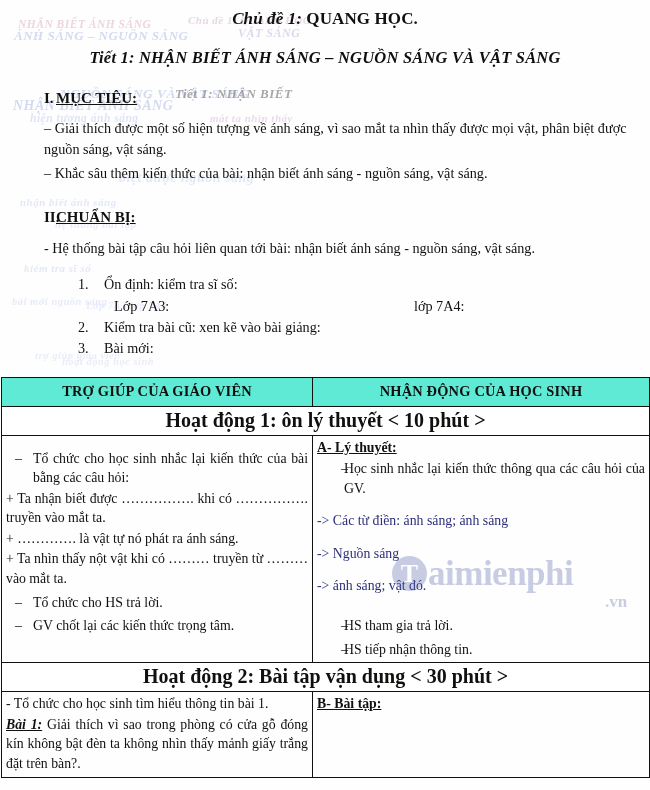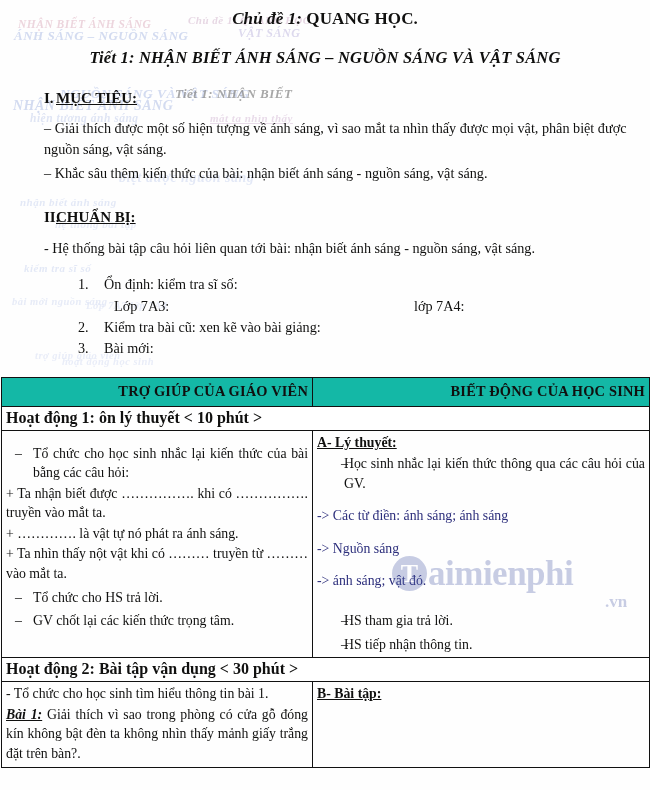--- a/index.html
+++ b/index.html
@@ -45,21 +45,21 @@
     letter-spacing: .5px;
   }
   .g1 { left: 18px;  top: 18px;  font-size: 11.5px; color:#e2bcc9; }
   .g2 { left: 188px; top: 14px;  font-size: 11px;   color:#d9c0d4; }
   .g3 { left: 14px;  top: 28px;  font-size: 13px; }
   .g4 { left: 238px; top: 26px;  font-size: 12px;   color:#c9c3e4; }
   .g5 { left: 60px;  top: 86px;  font-size: 13.5px; }
   .g6 { left: 13px;  top: 98px;  font-size: 14px; }
   .g7 { left: 175px; top: 86px;  font-size: 13px;   color:#737373; }
   .g8 { left: 30px;  top: 112px; font-size: 11.5px; color:#cdd6ef; }
-  .g9 { left: 210px; top: 112px; font-size: 11px;   color:#dcc6dd;text-decoration:underline; }
+  .g9 { left: 210px; top: 112px; font-size: 11px;   color:#dcc6dd; }
   .g10{ left: 108px; top: 170px; font-size: 14px;   color:#d3dcf2;margin-left:11px; }
   .g11{ left: 20px;  top: 196px; font-size: 11px;   color:#d3dcf2; }
   .g12{ left: 55px;  top: 218px; font-size: 11px;   color:#dbe2f4; }
   .g13{ left: 24px;  top: 262px; font-size: 11px;   color:#d3dcf2; }
   .g14{ left: 12px;  top: 296px; font-size: 10.5px; color:#d9e0f3; }
   .g15{ left: 86px;  top: 300px; font-size: 10.5px; color:#dde3f5; }
   .g16{ left: 8px;   top: 350px; font-size: 10.5px; color:#dde3f5;margin-left:27px; }
   .g17{ left: 62px;  top: 356px; font-size: 10.5px; color:#dde3f5; }
 
   
@@ -187,34 +187,34 @@
     border-collapse: collapse;
     table-layout: fixed;
     font-size: 13.8px;
   }
   table.plan td, table.plan th {
     border: 1.3px solid #111111;
     vertical-align: top;
     padding: 2px 4px 3px 4px;
   }
   table.plan th {
-    background: #14b8a6;
-    text-align: right;
+    background: #5eead4;
+    text-align: center;
     font-weight: bold;
     font-size: 14.4px;
     padding: 5px 4px 6px 4px;
     letter-spacing: .2px;
   }
   col.col-left  { width: 311px; }
   col.col-right { width: 337px; }
 
   .act-banner td {
-    text-align: left;
-    font-weight: bold;
-    font-size: 16px;
+    text-align: center;
+    font-weight: bold;
+    font-size: 20px;
     padding: 3px 4px 4px 4px;
     background: #ffffff;
   }
 
   .cell-inner { line-height: 1.42; }
 
   .dash-item {
     display: flex;
     margin-top: 1px;
   }
@@ -330,21 +330,21 @@
     </div>
 
     <table class="plan">
       <colgroup>
         <col class="col-left">
         <col class="col-right">
       </colgroup>
       <thead>
         <tr>
           <th>TRỢ GIÚP CỦA GIÁO VIÊN</th>
-          <th>BIẾT ĐỘNG CỦA HỌC SINH</th>
+          <th>NHẬN ĐỘNG CỦA HỌC SINH</th>
         </tr>
       </thead>
       <tbody>
         <tr class="act-banner">
           <td colspan="2">Hoạt động 1: ôn lý thuyết &lt; 10 phút &gt;</td>
         </tr>
 
         <tr>
           <td>
             <div class="cell-inner">

